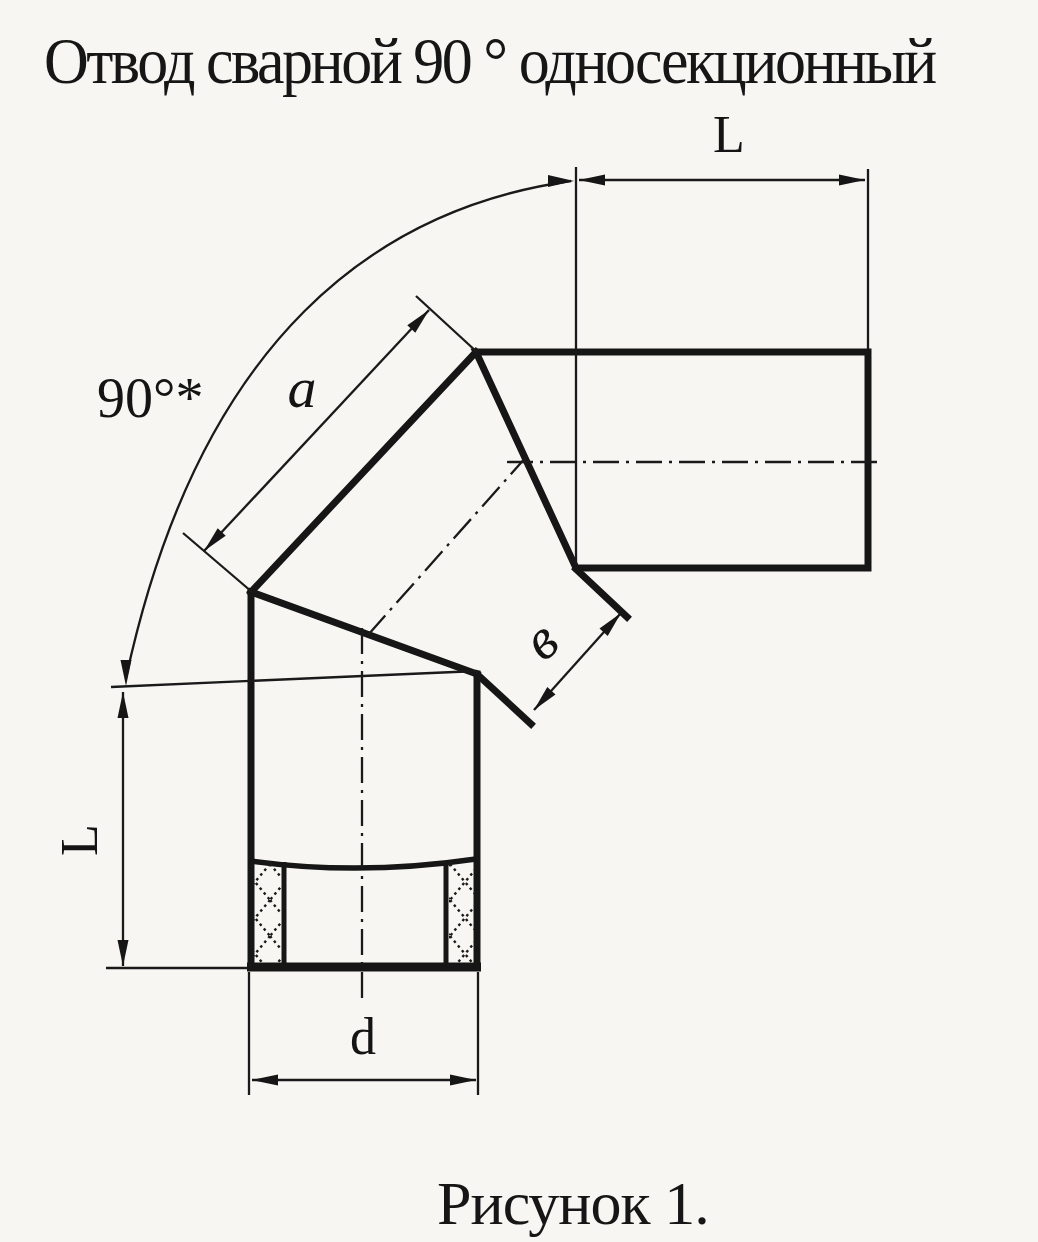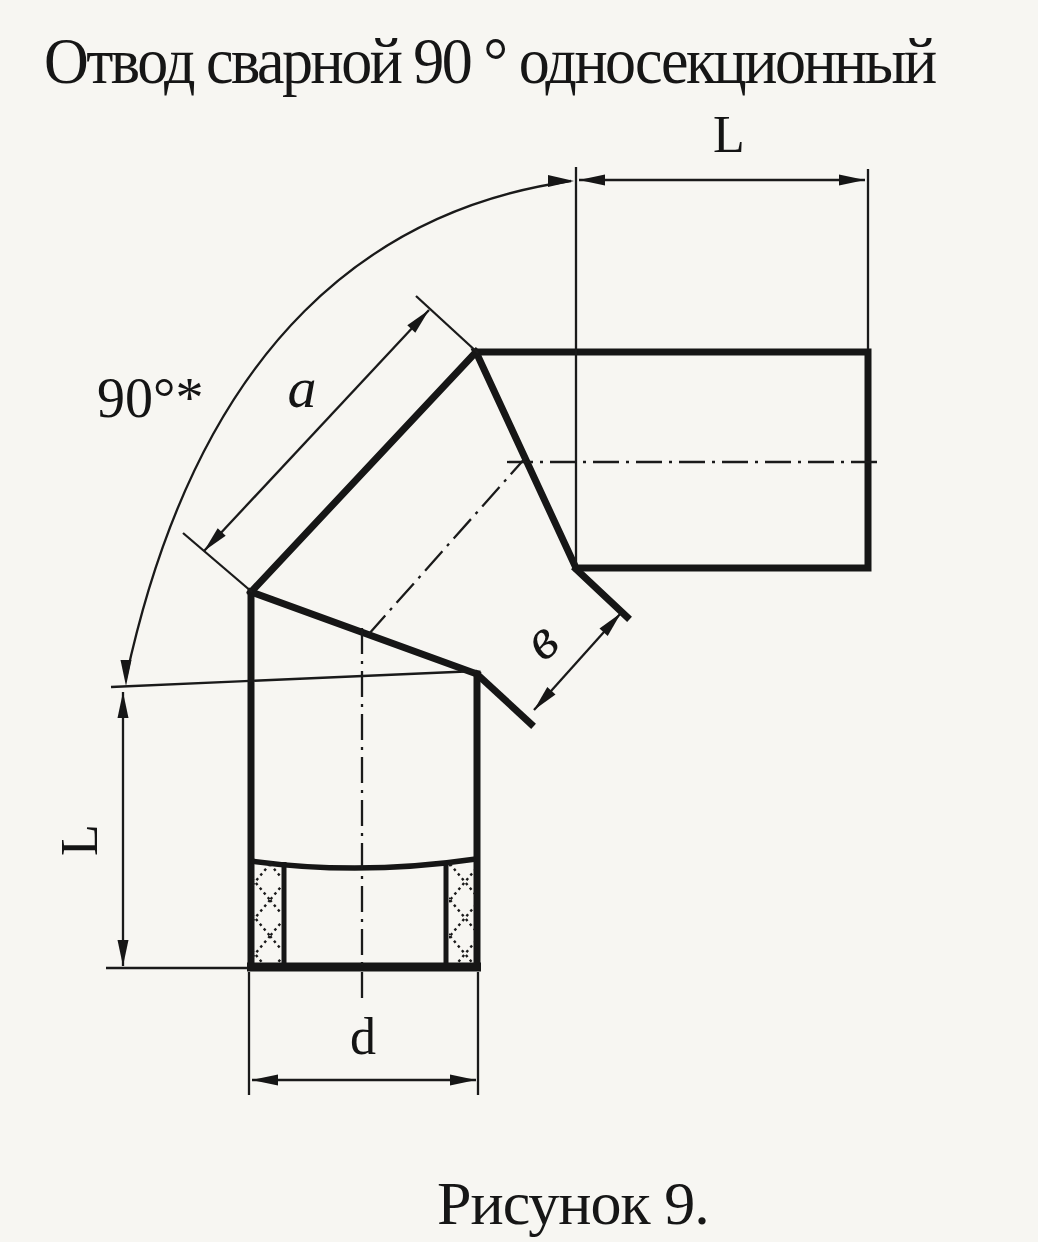--- a/index.html
+++ b/index.html
@@ -113,13 +113,13 @@
   </g>
 
   <text class="lbl" x="729" y="152" text-anchor="middle">L</text>
   <text class="lbl" transform="translate(97,840) rotate(-90)" text-anchor="middle">L</text>
   <text class="lbl lbl-big" x="97" y="417">90°*</text>
   <text class="lbl lbl-i" x="302" y="407" text-anchor="middle">a</text>
   <text class="lbl lbl-i" transform="translate(553,655) rotate(-40)" text-anchor="middle" font-size="64">в</text>
   <text class="lbl" x="363" y="1054" text-anchor="middle">d</text>
 </svg>
 
-<div class="caption">Рисунок 9.</div>
+<div class="caption">Рисунок 1.</div>
 
 </body></html>

